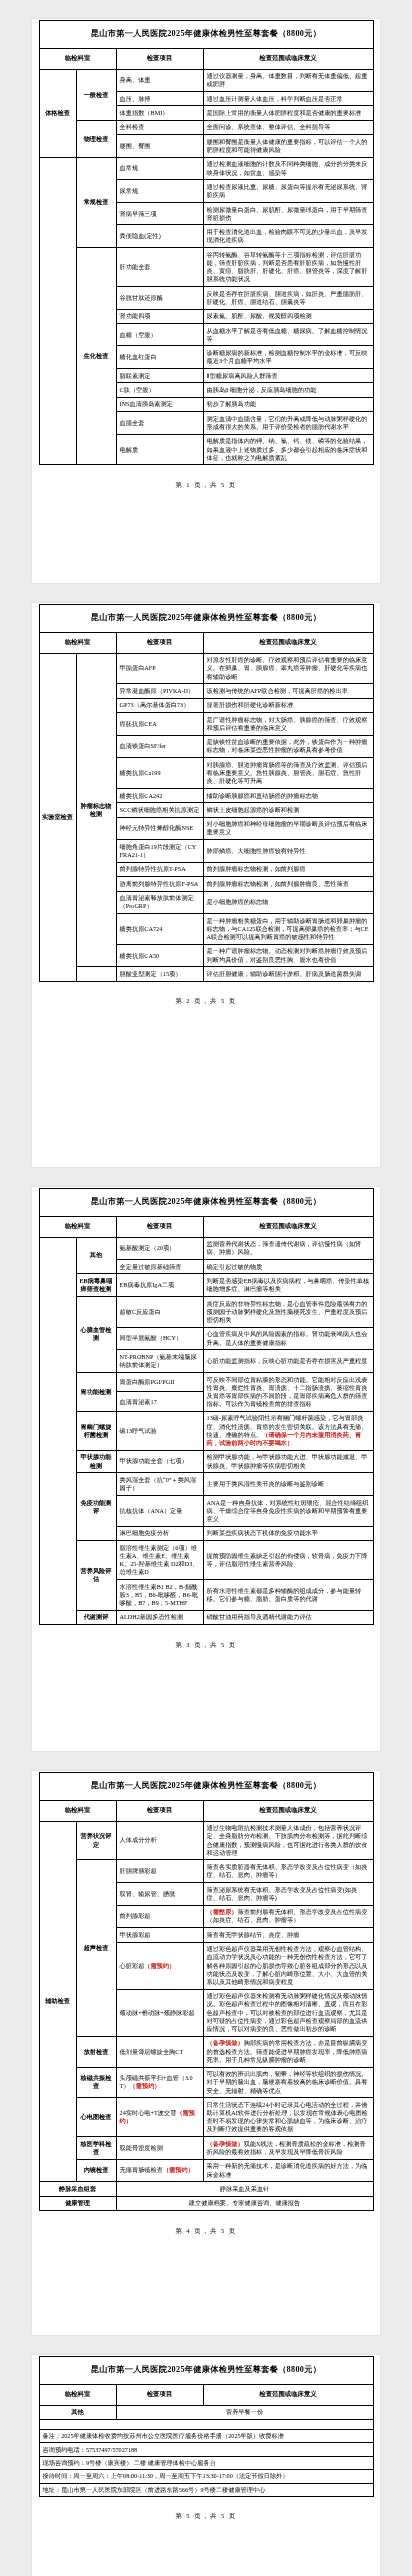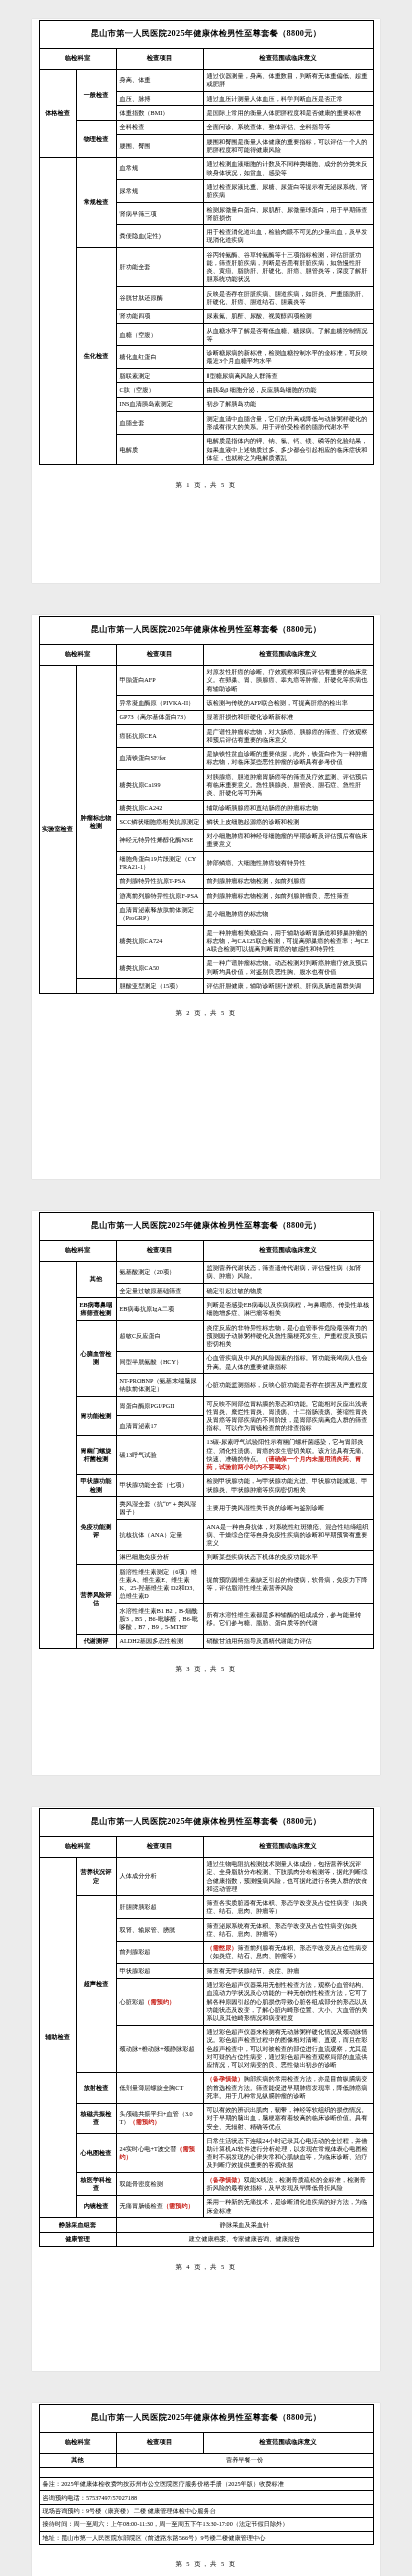--- a/index.html
+++ b/index.html
@@ -6,21 +6,21 @@
   body{
     width:412px;
     background:#ececec;
     font-family:"Liberation Serif", serif;
     color:#000;
     padding-top:18.5px;
   }
   .page{
     width:348px;
     height:564px;
-    margin:0 auto 32px auto;
+    margin:0 auto 20px auto;
     background:#ffffff;
     box-sizing:border-box;
     padding-top:1px;
     overflow:hidden;
     box-shadow:0 0 1px rgba(0,0,0,.18);
   }
   table.doc{
     border-collapse:collapse;
     width:334px;
     margin:0 auto;

